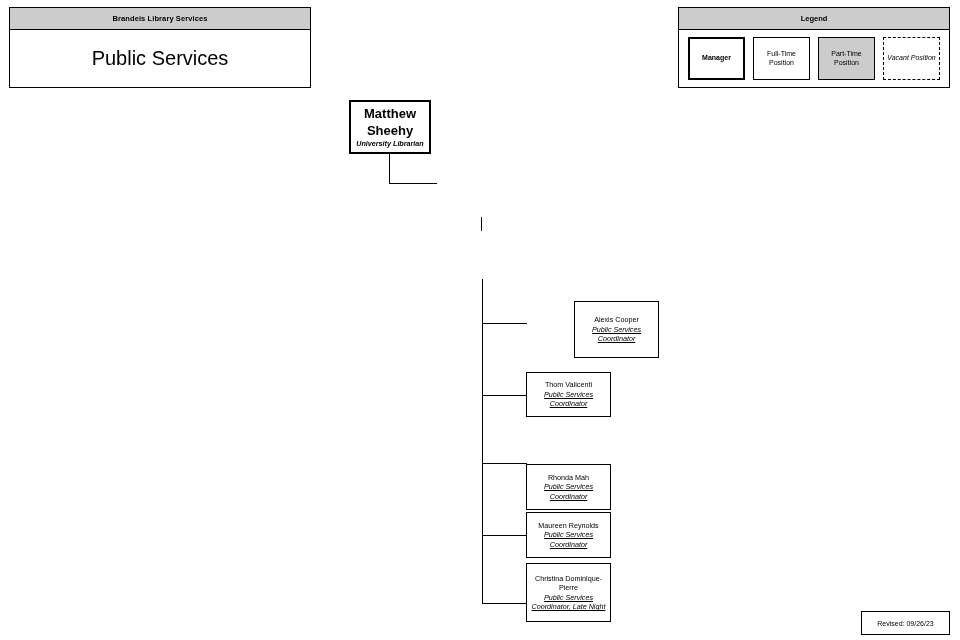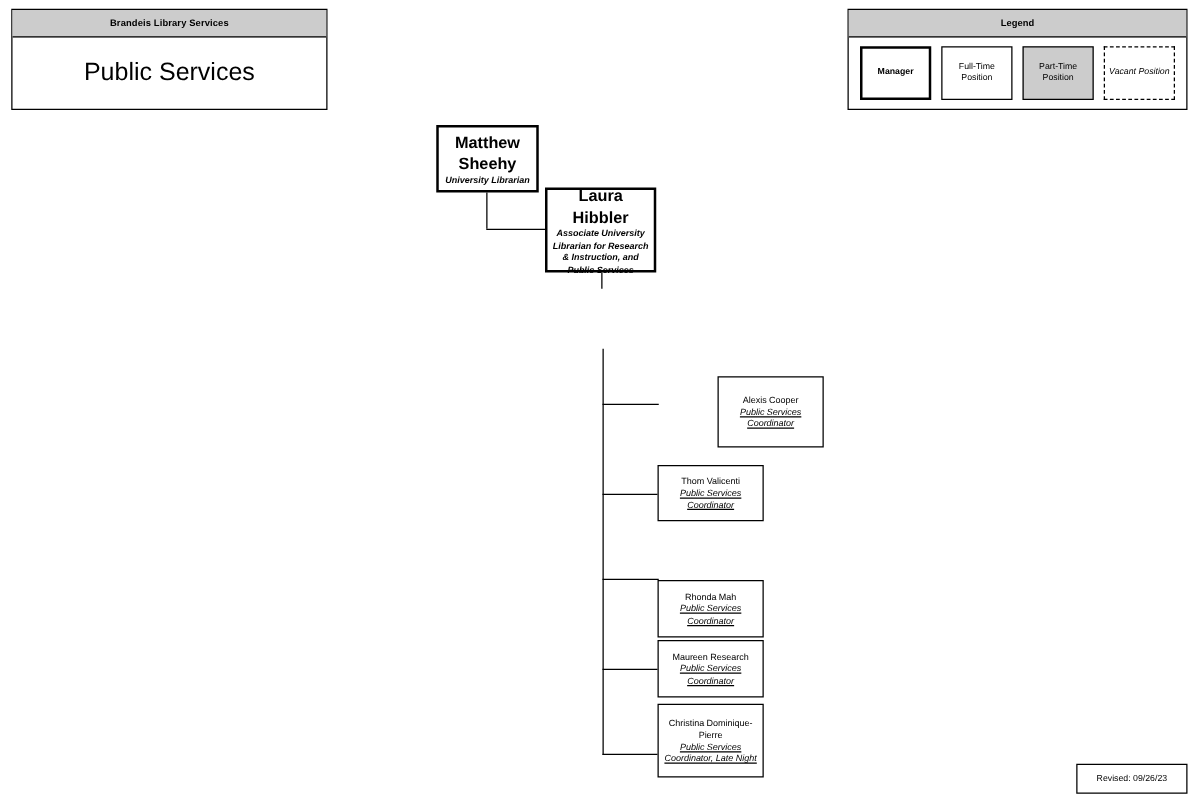--- a/index.html
+++ b/index.html
@@ -24,21 +24,21 @@
     width: 960px;
     height: 640px;
   }
 
   
   .abs { position: absolute; box-sizing: border-box; }
 
   
   .title-panel {
     left: 9px; top: 7px;
-    width: 253px; height: 81px;
+    width: 302px; height: 81px;
     border: 1.5px solid #000;
     background: #ffffff;
   }
   .title-panel-head {
     position: absolute;
     left: 0; top: 0;
     width: 100%;
     height: 22px;
     background: #cccccc;
     border-bottom: 1.5px solid #000;
@@ -230,43 +230,39 @@
   <div class="abs line h" style="left:482px; top:395px; width:45px;"></div>
   <div class="abs line h" style="left:482px; top:463px; width:45px;"></div>
   <div class="abs line h" style="left:482px; top:535px; width:45px;"></div>
   <div class="abs line h" style="left:482px; top:603px; width:45px;"></div>
 
   <div class="abs node manager" style="left:349px; top:100px; width:82px; height:54px;">
     <div class="nm">Matthew Sheehy</div>
     <div class="ti">University Librarian</div>
   </div>
 
-  <div class="abs node manager" style="left:436px; top:150px; width:89px; height:68px;">
-    <div class="nm">Laura Hibbler</div>
-    <div class="ti">Associate University Librarian for Research &amp; Instruction, and Public Services</div>
-  </div>
 
 
   <div class="abs node staff" style="left:526px; top:301px; width:85px; height:57px;margin-left:48px;">
     <div class="nm">Alexis Cooper</div>
     <div class="ti">Public Services Coordinator</div>
   </div>
 
   <div class="abs node staff" style="left:526px; top:372px; width:85px; height:45px;">
     <div class="nm">Thom Valicenti</div>
     <div class="ti">Public Services Coordinator</div>
   </div>
 
   <div class="abs node staff" style="left:526px; top:440px; width:85px; height:46px;margin-top:24px;">
     <div class="nm">Rhonda Mah</div>
     <div class="ti">Public Services Coordinator</div>
   </div>
 
   <div class="abs node staff" style="left:526px; top:512px; width:85px; height:46px;">
-    <div class="nm">Maureen Research</div>
+    <div class="nm">Maureen Reynolds</div>
     <div class="ti">Public Services Coordinator</div>
   </div>
 
   <div class="abs node staff" style="left:526px; top:563px; width:85px; height:59px;">
     <div class="nm">Christina Dominique-Pierre</div>
     <div class="ti">Public Services Coordinator, Late Night</div>
   </div>
 
   <div class="abs revised">
     <span>Revised: 09/26/23</span>

